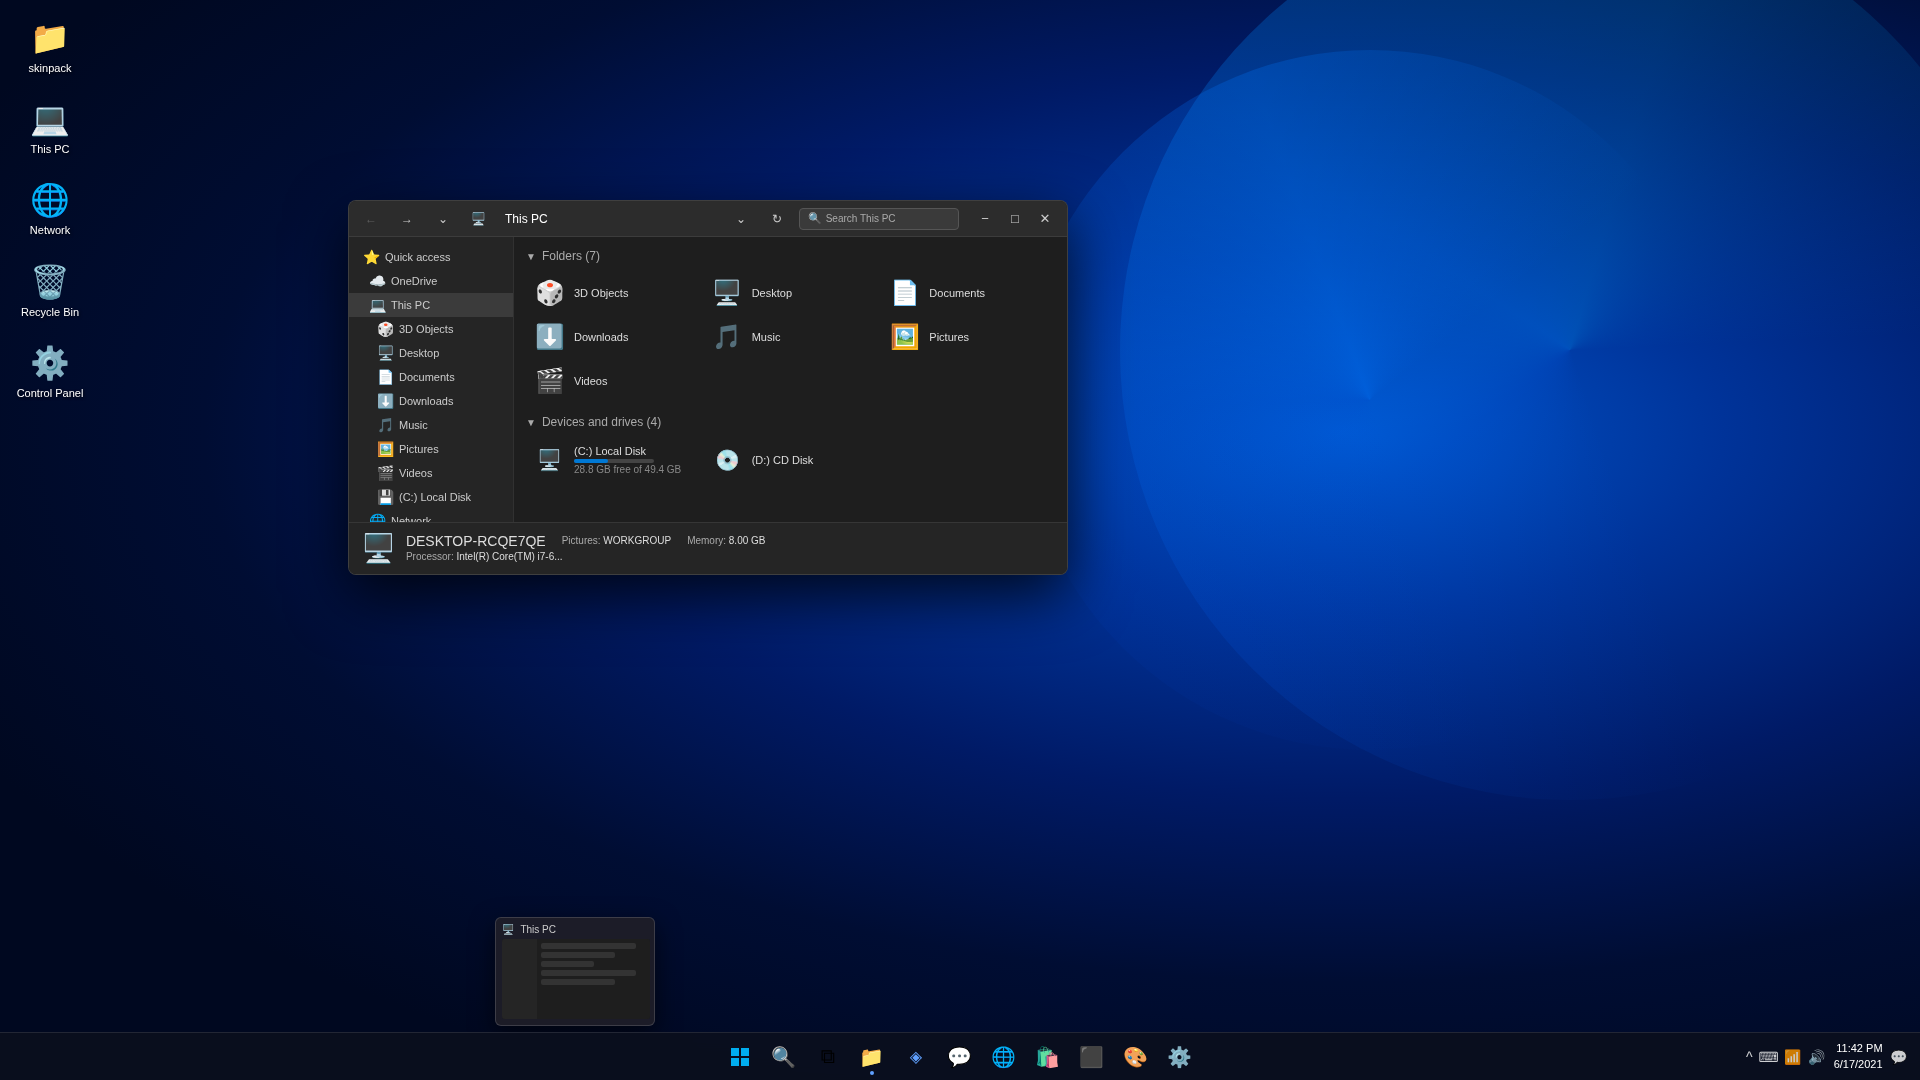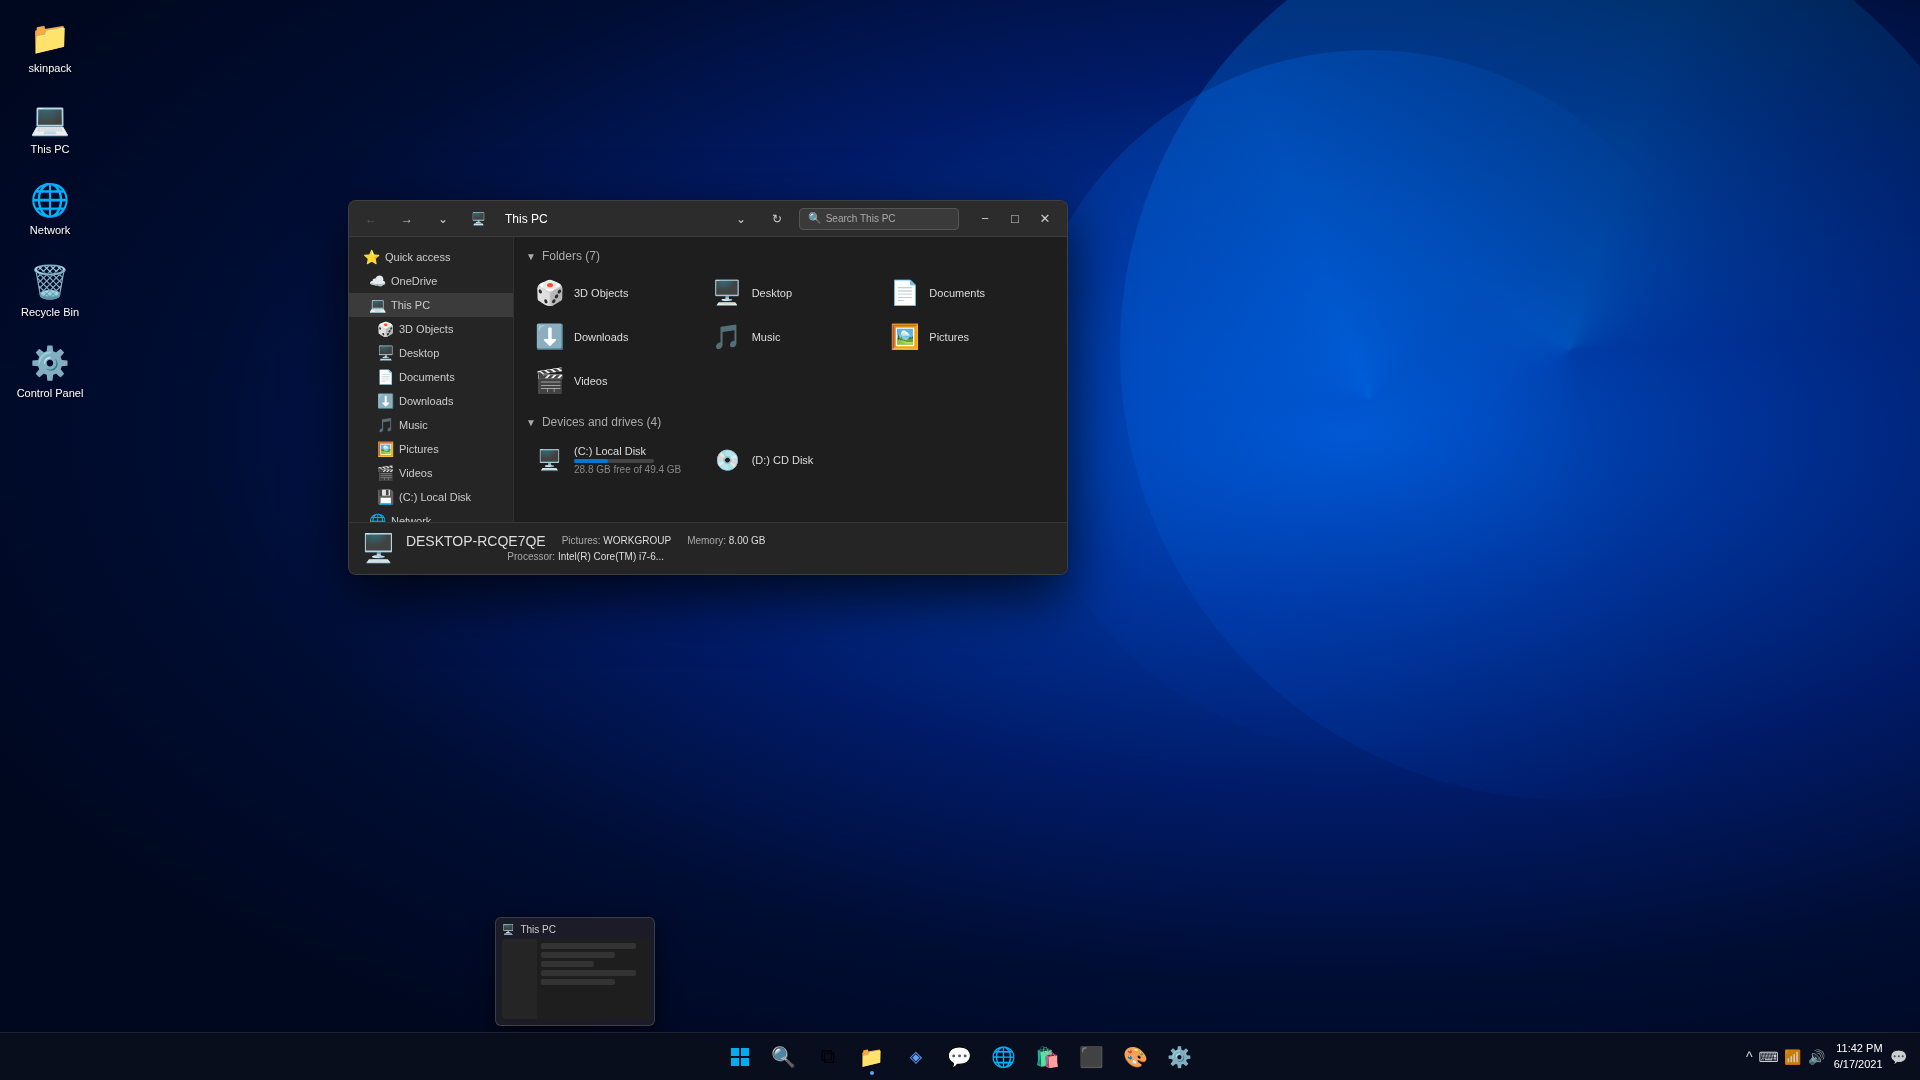--- a/index.html
+++ b/index.html
@@ -563,21 +563,21 @@
           <span class="pc-name">DESKTOP-RCQE7QE</span>
           <span class="pc-info">
             <span>Pictures:</span>
             <span style="color:#ddd;">WORKGROUP</span>
           </span>
           <span class="pc-info">
             <span>Memory:</span>
             <span style="color:#ddd;">8.00 GB</span>
           </span>
         </div>
-        <div style="display:flex; gap:8px;justify-content:center;">
+        <div style="display:flex; gap:8px;">
           <span class="pc-info">
             <span>Processor:</span>
             <span style="color:#ddd;">Intel(R) Core(TM) i7-6...</span>
           </span>
         </div>
       </div>
     </div>
   </div>
 
   <div class="taskbar-preview">

